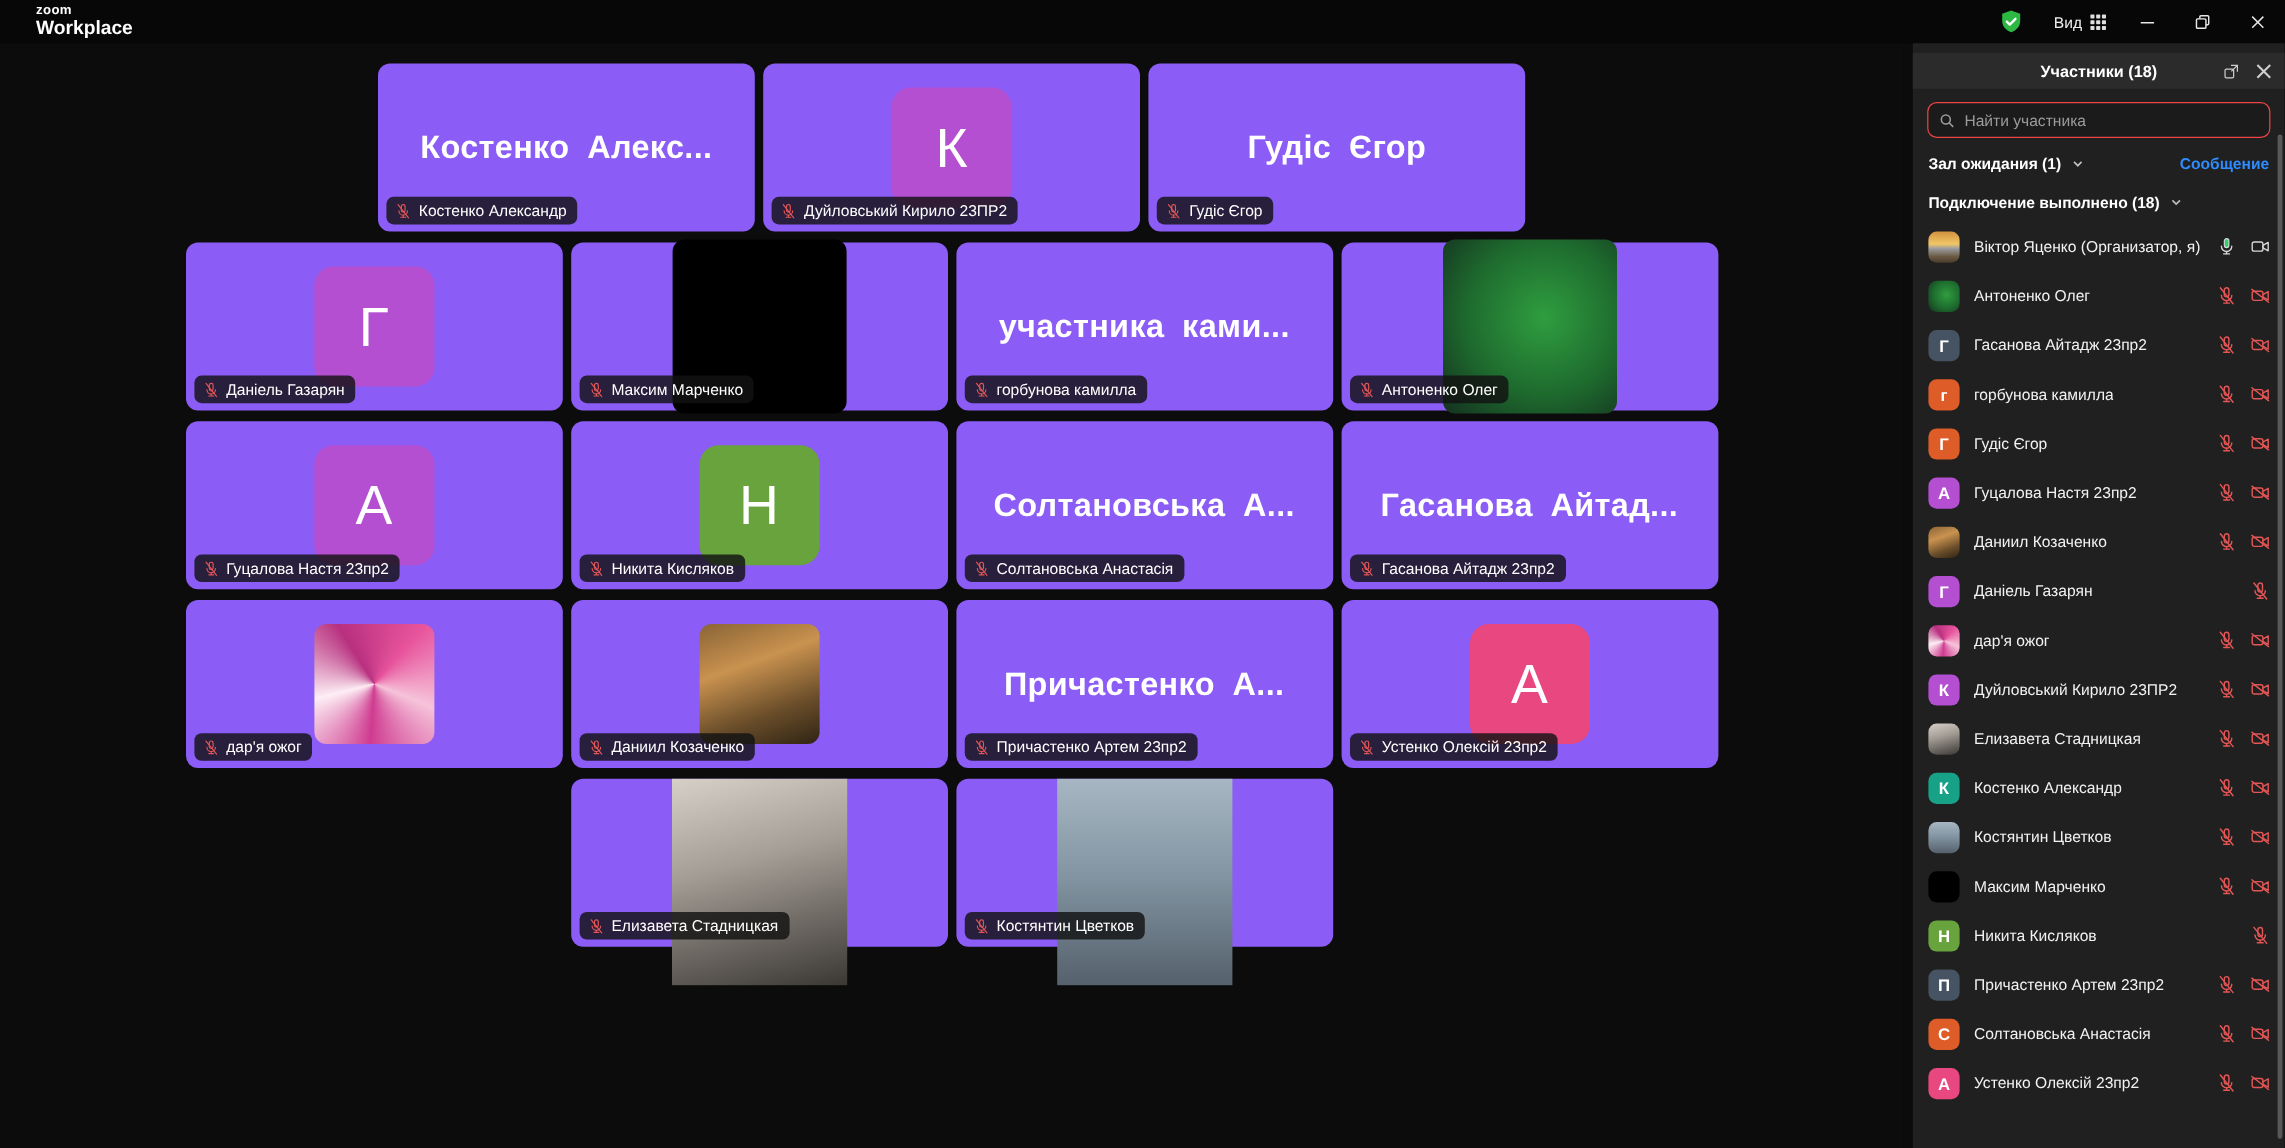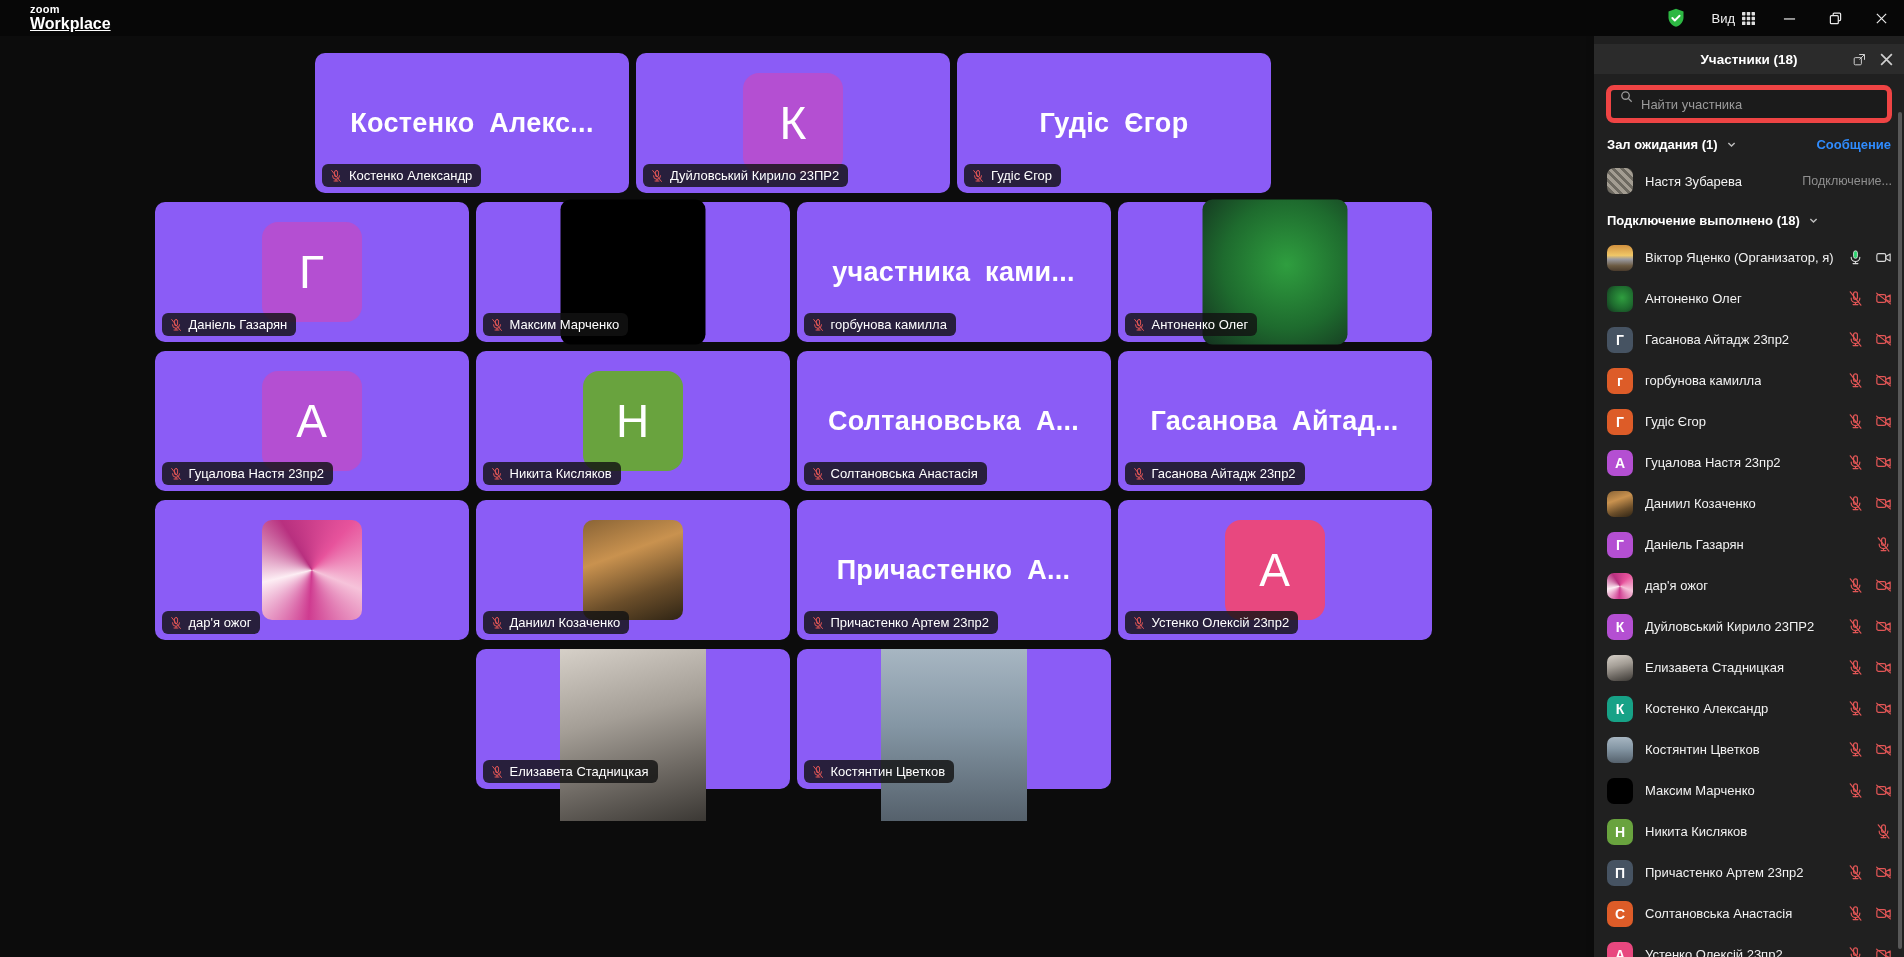--- a/index.html
+++ b/index.html
@@ -3,21 +3,21 @@
 <meta charset="utf-8">
 <style>
   html,body{margin:0;padding:0;background:#000;}
   body{width:1904px;height:957px;overflow:hidden;font-family:"Liberation Sans","DejaVu Sans",sans-serif;-webkit-font-smoothing:antialiased;color:#ececec;}
   .app{position:relative;width:1904px;height:957px;background:#0b0b0b;}
 
   
   .titlebar{position:absolute;top:0;left:0;right:0;height:36px;background:#070707;display:flex;align-items:center;padding-left:20px;}
   .logo{margin-left:10px;line-height:1;}
   .logo .z{display:block;font-size:11px;font-weight:700;color:#fff;letter-spacing:.3px;}
-  .logo .w{display:block;font-size:16px;font-weight:700;color:#fff;margin-top:1px;text-decoration:underline;}
+  .logo .w{display:block;font-size:16px;font-weight:700;color:#fff;margin-top:1px;}
   .tb-right{position:absolute;right:0;top:0;height:36px;display:flex;align-items:center;gap:0;}
   .tb-shield{width:22px;height:22px;margin-right:14px;}
   .tb-view{display:flex;align-items:center;gap:6px;color:#f0f0f0;font-size:13px;padding:0 10px;height:36px;cursor:default;}
   .tb-btn{width:46px;height:36px;display:flex;align-items:center;justify-content:center;}
   .tb-btn svg{width:13px;height:13px;stroke:#e8e8e8;stroke-width:1.3;fill:none;}
 
   
   .content{position:absolute;top:36px;left:0;right:0;bottom:0;display:flex;}
   .stage{flex:1;position:relative;background:#0c0c0c;overflow:hidden;}
 
@@ -62,21 +62,21 @@
   .av-natasha{background:repeating-linear-gradient(45deg,#a39d92 0 3px,#6e6a61 3px 6px);}
   .av-black{background:#000;}
 
   
   .panel{width:310px;flex:none;background:#202020;position:relative;display:flex;flex-direction:column;margin-left:8px;}
   .panel-header{height:30px;background:#2b2b2b;display:flex;align-items:center;justify-content:center;position:relative;flex:none;margin-top:8px;}
   .panel-title{font-size:13.5px;font-weight:700;color:#fff;}
   .ph-icons{position:absolute;right:10px;top:0;height:30px;display:flex;align-items:center;gap:12px;}
   .ph-icons svg{width:15px;height:15px;stroke:#cfcfcf;stroke-width:1.6;fill:none;}
   .search-wrap{padding:11px 12px 6px;flex:none;}
-  .search-box{height:28px;border:5px solid #ef4444;border-radius:8px;background:#1b1b1b;display:flex;padding:0 9px;gap:6px;}
+  .search-box{height:28px;border:1px solid #ef4444;border-radius:8px;background:#1b1b1b;display:flex;align-items:center;padding:0 9px;gap:6px;}
   .search-box svg{width:13px;height:13px;stroke:#9b9b9b;stroke-width:1.6;fill:none;flex:none;}
   .search-box input{background:transparent;border:none;outline:none;color:#e8e8e8;font-size:13px;width:100%;font-family:inherit;}
   .search-box input::placeholder{color:#9b9b9b;}
   .sec{display:flex;align-items:center;padding:0 13px;flex:none;}
   .sec.s1{height:30px;}
   .sec.s2{height:34px;}
   .sec-label{font-size:13px;font-weight:700;color:#fff;}
   .sec-chev{margin-left:8px;display:flex;}
   .sec-chev svg{width:11px;height:11px;stroke:#bdbdbd;stroke-width:1.8;fill:none;}
   .sec-action{margin-left:auto;font-size:13px;font-weight:700;color:#2f8cff;cursor:pointer;}
@@ -404,28 +404,20 @@
       <div class="sec s1">
         <span class="sec-label">Зал ожидания (1)</span>
         <span class="sec-chev">
             <svg viewBox="0 0 14 14">
               <use href="#i-chevron"></use>
             </svg>
           </span>
         <span class="sec-action">Сообщение</span>
       </div>
 
-      <div id="waiting-list">
-          <div class="prow wait">
-    <div class="ava ava-sm av-natasha"></div>
-    <span class="pname">Настя Зубарева</span>
-
-  <span class="pstatus">Подключение...</span>
-          </div>
-        </div>
 
       <div class="sec s2">
         <span class="sec-label">Подключение выполнено (18)</span>
         <span class="sec-chev">
             <svg viewBox="0 0 14 14">
               <use href="#i-chevron"></use>
             </svg>
           </span>
       </div>
 

